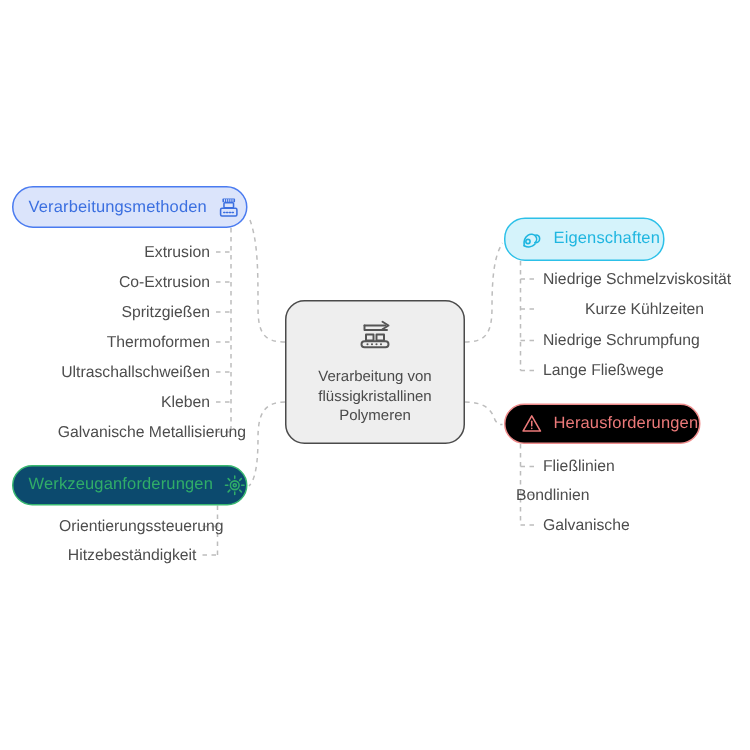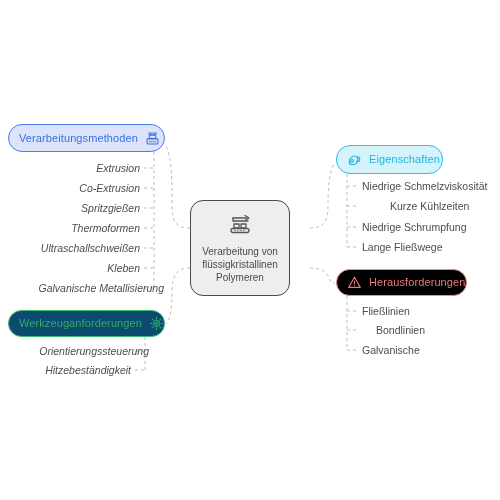--- a/index.html
+++ b/index.html
@@ -97,21 +97,21 @@
     background: #000000;
     border-color: #ef8c8c;
     color: #ec7a7a;
   }
 
   
   #central-node {
     position: absolute;
     left: 190px;
     top: 200px;
-    width: 100px;
+    width: 120px;
     height: 96px;
     box-sizing: border-box;
     background: #eeeeee;
     border: 1.6px solid #4a4a4a;
     border-radius: 13px;
     display: flex;
     flex-direction: column;
     align-items: center;
     justify-content: center;
     z-index: 3;
@@ -132,21 +132,20 @@
   .leaf {
     position: absolute;
     font-size: 10.5px;
     line-height: 12px;
     color: #4d4d4d;
     white-space: nowrap;
     z-index: 2;
   }
   .leaf-left {
     text-align: right;
-    font-style: italic;
   }
   .leaf-right {
     text-align: left;
   }
 </style>
 </head>
 <body>
 
 <div id="mindmap">
 
@@ -272,16 +271,16 @@
 
   <div class="leaf leaf-left" style="left:0px; width:131px; top:345px;margin-left:18px;">Orientierungssteuerung</div>
   <div class="leaf leaf-left" style="left:0px; width:131px; top:364px;">Hitzebeständigkeit</div>
 
   <div class="leaf leaf-right" style="left:362px; top:180px;">Niedrige Schmelzviskosität</div>
   <div class="leaf leaf-right" style="left:362px; top:200px;margin-left:28px;">Kurze Kühlzeiten</div>
   <div class="leaf leaf-right" style="left:362px; top:221px;">Niedrige Schrumpfung</div>
   <div class="leaf leaf-right" style="left:362px; top:241px;">Lange Fließwege</div>
 
   <div class="leaf leaf-right" style="left:362px; top:305px;">Fließlinien</div>
-  <div class="leaf leaf-right" style="left:376px; top:324px;">Bondlinien</div>
+  <div class="leaf leaf-right" style="left:344px; top:324px;">Bondlinien</div>
   <div class="leaf leaf-right" style="left:362px; top:344px;">Galvanische</div>
 
 </div>
 
 </body></html>

